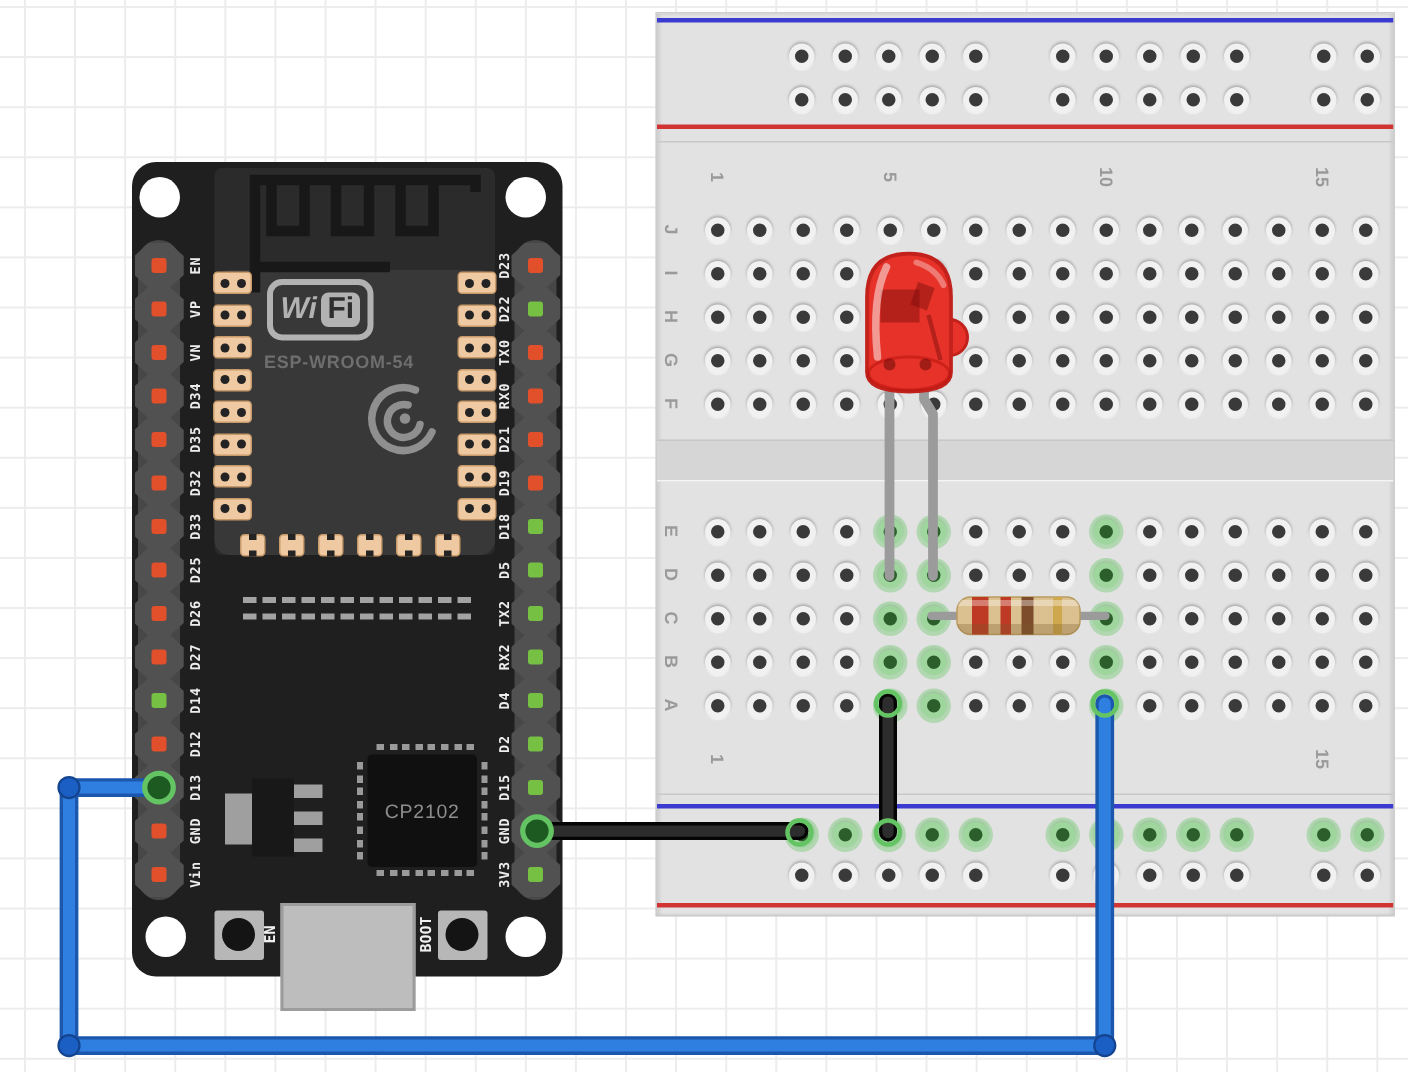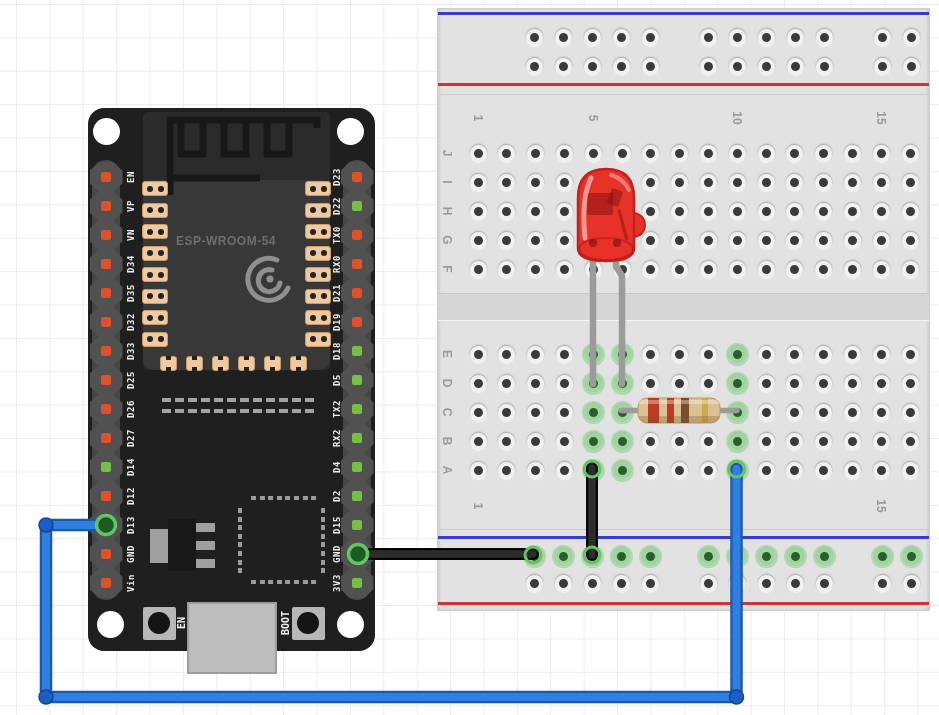--- a/index.html
+++ b/index.html
@@ -304,20 +304,24 @@
       <div id="shield"></div>
       <svg width="187" height="258" style="position:absolute;left:0;top:0">
         <g fill="none" stroke="#181818" stroke-width="7">
           <path d="M27 83 L27 8 L174 8 L174 16"></path>
           <path d="M38 8 V42 H60 V8"></path>
           <path d="M81 8 V42 H103 V8"></path>
           <path d="M124 8 V42 H146 V8"></path>
           <path d="M27 66 H117"></path>
         </g>
       </svg>
+      <div id="wifi-logo">
+        <span class="wi">Wi</span>
+        <span class="fi">Fi</span>
+      </div>
       <div id="module-label">ESP-WROOM-54</div>
       <svg width="62" height="62" style="position:absolute;left:96px;top:136px">
         <g fill="none" stroke="#8f8f8f" stroke-width="5" stroke-linecap="round">
           <path d="M49 40 A21 21 0 1 1 38 12"></path>
           <path d="M41 35 A11 11 0 1 1 33 22"></path>
         </g>
         <circle cx="31" cy="31" r="3.5" fill="#8f8f8f"></circle>
       </svg>
     <div style="position: absolute; left: -1px; top: 69px; width: 26px; height: 15px; background: var(--copper); border: 1px solid rgb(200, 154, 106); border-radius: 3px; box-sizing: border-box;">
           <div style="position: absolute; left: 4px; top: 3.5px; width: 6px; height: 6px; border-radius: 50%; background: rgb(35, 35, 35);"></div>
@@ -402,20 +406,23 @@
         <div style="position: absolute; left: 121px; top: 244px; width: 17px; height: 15px; background: var(--copper); border: 1px solid rgb(200, 154, 106); border-radius: 3px; box-sizing: border-box;">
           <div style="position: absolute; left: 5px; top: -1px; width: 5px; height: 4px; background: rgb(35, 35, 35);"></div>
           <div style="position: absolute; left: 5px; top: 10px; width: 5px; height: 4px; background: rgb(35, 35, 35);"></div>
         </div>
         <div style="position: absolute; left: 147px; top: 244px; width: 17px; height: 15px; background: var(--copper); border: 1px solid rgb(200, 154, 106); border-radius: 3px; box-sizing: border-box;">
           <div style="position: absolute; left: 5px; top: -1px; width: 5px; height: 4px; background: rgb(35, 35, 35);"></div>
           <div style="position: absolute; left: 5px; top: 10px; width: 5px; height: 4px; background: rgb(35, 35, 35);"></div>
         </div>
       </div>
 
+    <div id="usb-chip">
+      <span>CP2102</span>
+    </div>
 
     <div id="regulator-tab"></div>
     <div id="regulator-body"></div>
     <div class="reg-leg" style="top:415px"></div>
     <div class="reg-leg" style="top:433px"></div>
     <div class="reg-leg" style="top:451px"></div>
 
     <div class="btn" style="left:55px;top:499px">
         <div class="cap"></div>
       </div>

